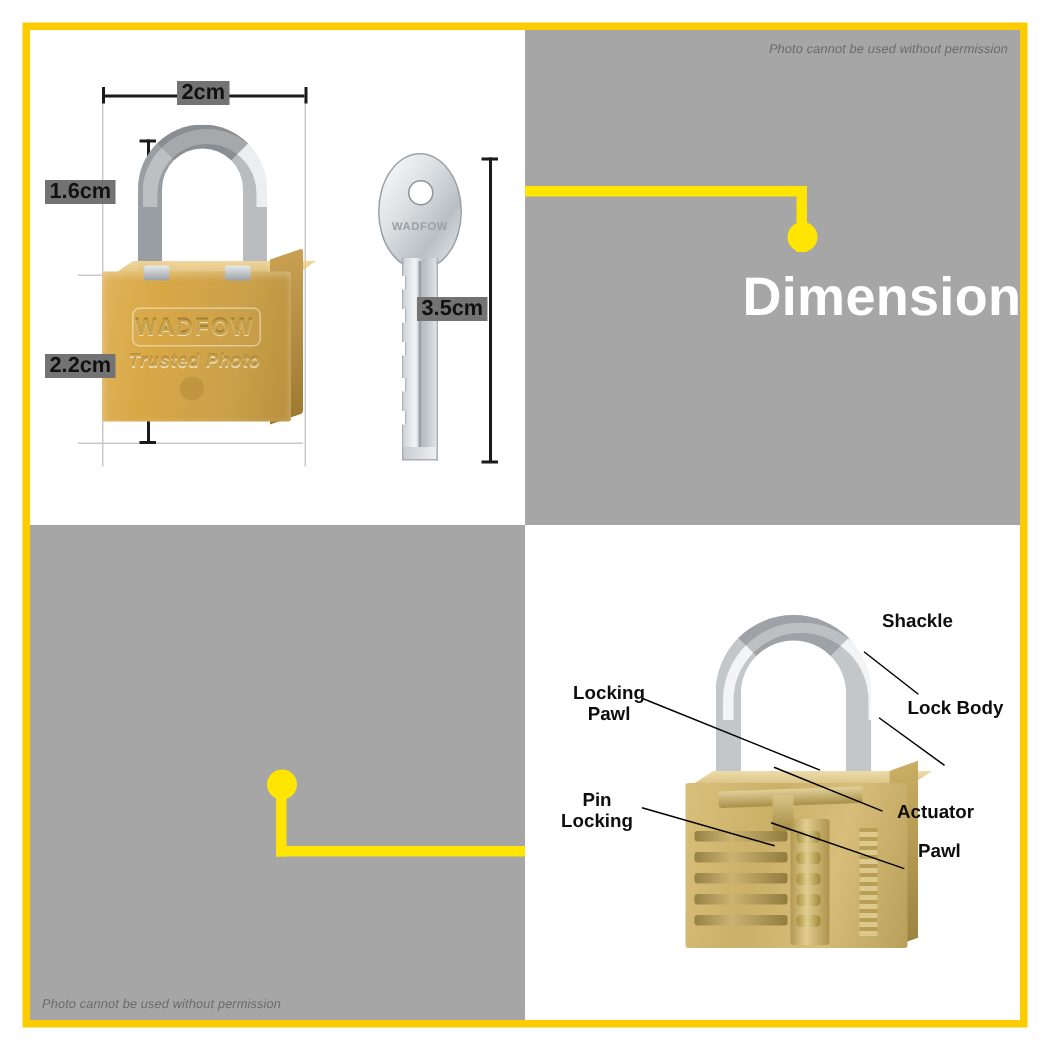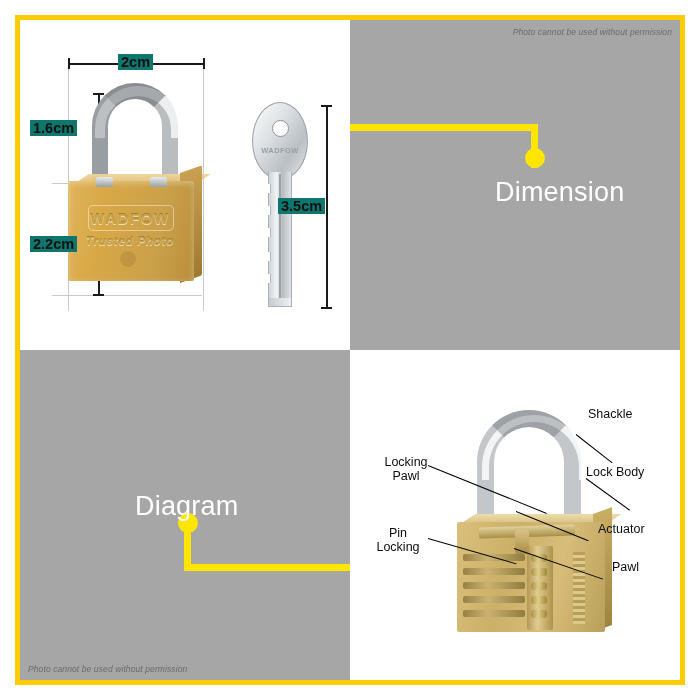--- a/index.html
+++ b/index.html
@@ -49,22 +49,22 @@
     white-space:nowrap;
     z-index:12;
   }
   .watermark.tr{ right:8px; top:7px; color:#6b6b6b; }
   .watermark.bl{ left:8px; bottom:6px; color:#6b6b6b; }
 
   
   .quad-title{
     position:absolute;
     color:#ffffff;
-    font-size:27px;
-    font-weight:normal;
+    font-size:36px;
+    font-weight:bold;
     letter-spacing:.2px;
     z-index:15;
     white-space:nowrap;
   }
   #dimension-title{ left:145px; top:157px; }
   #diagram-title{ left:115px; top:141px; }
 
   
   .conn{ position:absolute; background:#FFE500; z-index:14; }
   .conn-dot{
@@ -91,21 +91,21 @@
   .tick{ position:absolute; background:#1a1a1a; }
   .tick.v{ width:1.5px; height:11px; }
   .tick.h{ height:1.5px; width:11px; }
   .extline{ position:absolute; background:#c9c9c9; }
   .extline.v{ width:1px; }
   .extline.h{ height:1px; }
 
   .dimlabel{
     position:absolute;
     font-size:14.5px; font-weight:bold; color:#111;
-    background:#0f766e; padding:0 3px;
+    background:#737373; padding:0 3px;
     white-space:nowrap; z-index:8;
   }
 
   
   .padlock{ position:absolute; left:48px; top:63px; width:135px; height:220px; }
 
   .shackle{
     position:absolute; left:24px; top:0;
     width:86px; height:118px;
     border:16px solid #b9bdc0;
@@ -321,21 +321,21 @@
   .spring-col{
     position:absolute; left:116px; top:30px;
     width:12px; height:72px;
     background:repeating-linear-gradient(180deg,#b69c52 0 3px,#e0cd92 3px 6px);
     opacity:.85;
   }
 
   
   .callout{
     position:absolute;
-    font-size:12.5px; font-weight:normal; color:#0d0d0d;
+    font-size:12.5px; font-weight:bold; color:#0d0d0d;
     line-height:1.15; white-space:pre-line; z-index:9;
   }
   .leader{
     position:absolute; height:0; border-top:1.6px solid #000;
     transform-origin:left center; z-index:8;
   }
 </style>
 </head>
 <body>
 
@@ -400,21 +400,20 @@
 
     <div class="quad gray">
       <div class="watermark tr">Photo cannot be used without permission</div>
       <div class="conn" id="tr-h" style="background: rgb(255, 229, 0);"></div>
       <div class="conn" id="tr-v" style="background: rgb(255, 229, 0);"></div>
       <div class="conn-dot" id="tr-dot" style="background: rgb(255, 229, 0);"></div>
       <div class="quad-title" id="dimension-title">Dimension</div>
     </div>
 
     <div class="quad gray">
-      <div class="quad-title" id="diagram-title">Diagram</div>
       <div class="conn-dot" id="bl-dot" style="background: rgb(255, 229, 0);"></div>
       <div class="conn" id="bl-v" style="background: rgb(255, 229, 0);"></div>
       <div class="conn" id="bl-h" style="background: rgb(255, 229, 0);"></div>
       <div class="watermark bl">Photo cannot be used without permission</div>
     </div>
 
     <div class="quad white">
       <div class="diagbox">
 
         <div class="cut-lock">
@@ -443,24 +442,24 @@
         <div class="leader" style="left:226px; top:84px;  width:46px; transform:rotate(38deg);"></div>
         <div class="leader" style="left:78px;  top:115px; width:128px; transform:rotate(22deg);"></div>
         <div class="leader" style="left:236px; top:128px; width:54px; transform:rotate(36deg);"></div>
         <div class="leader" style="left:78px;  top:188px; width:92px; transform:rotate(16deg);"></div>
         <div class="leader" style="left:166px; top:161px; width:78px; transform:rotate(22deg);"></div>
         <div class="leader" style="left:164px; top:198px; width:94px; transform:rotate(19deg);"></div>
 
         <div class="callout" style="left:238px; top:57px;">Shackle</div>
         <div class="callout" style="left:20px; top:105px; text-align:center; width:72px;">Locking
 Pawl</div>
-        <div class="callout" style="left:236px; top:115px;">Lock Body</div>
+        <div class="callout" style="left:255px; top:115px;">Lock Body</div>
         <div class="callout" style="left:6px; top:176px; text-align:center; width:84px;">Pin
 Locking</div>
-        <div class="callout" style="left:248px; top:172px;">Actuator</div>
+        <div class="callout" style="left:248px; top:184px;">Actuator</div>
         <div class="callout" style="left:262px; top:210px;">Pawl</div>
       </div>
     </div>
 
   </div>
 
   <div class="frame"></div>
 </div>
 
 </body></html>

